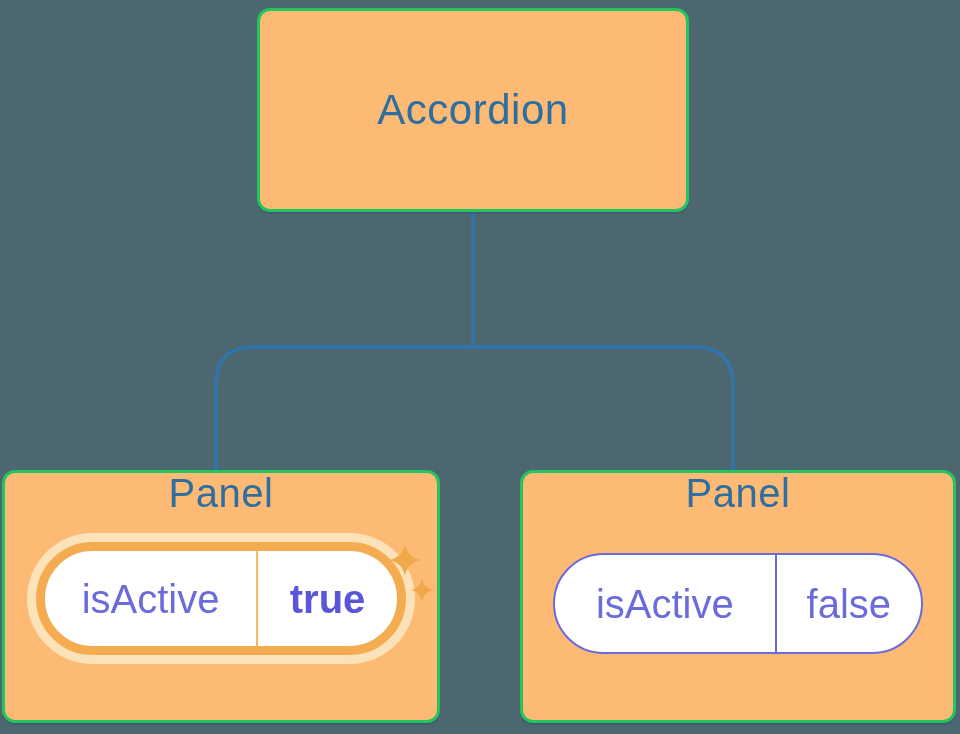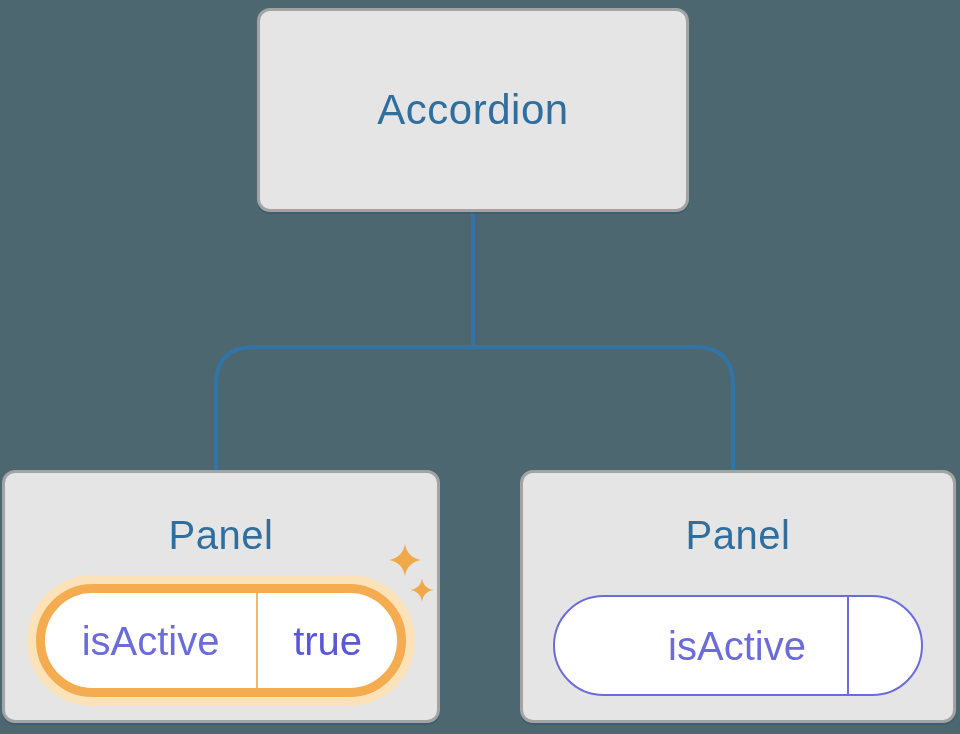--- a/index.html
+++ b/index.html
@@ -16,22 +16,22 @@
   }
   .connector-svg {
     position: absolute;
     inset: 0;
     width: 960px;
     height: 734px;
     pointer-events: none;
   }
   .node {
     position: absolute;
-    background: #e5e5e5;
-    border: 3px solid #a3a3a3;
+    background: #fdba74;
+    border: 3px solid #22c55e;
     border-radius: 13px;
     box-shadow: 0 2px 0 rgba(26, 70, 102, 0.28);
     box-sizing: border-box;
   }
   .node-root {
     left: 257px; top: 8px;
     width: 432px; height: 204px;
     display: flex; align-items: center; justify-content: center;
   }
   .node-label {
@@ -43,21 +43,20 @@
   .node-panel {
     top: 470px;
     width: 438px; height: 253px;
     display: flex;
     flex-direction: column;
     align-items: center;
   }
   .node-panel.left  { left: 2px; }
   .node-panel.right { left: 520px; width: 436px; }
   .panel-title {
-    margin-top: 42px;
     color: #2F6F9F;
     font-size: 40px;
     font-weight: 500;
     line-height: 1;
     letter-spacing: 0.5px;
   }
   .pill {
     display: flex;
     box-sizing: border-box;
     background: #ffffff;
@@ -80,21 +79,21 @@
     display: flex;
     align-items: center;
     justify-content: center;
     font-size: 40px;
     line-height: 1;
   }
   .pill-key { flex: 0 0 60%; color: #6B6BDC; }
   .pill-val { flex: 1 1 auto; }
   .pill-active .pill-key { border-right: 2px solid #F3B969; }
   .pill-inactive .pill-key { border-right: 2px solid #6B6BDC; }
-  .pill-active .pill-val { color: #5A56D9; font-weight: 400; }
+  .pill-active .pill-val { color: #5A56D9; font-weight: 700; }
   .pill-inactive .pill-val { color: #6B6BDC; font-weight: 400; }
   .sparkles {
     position: absolute;
     left: 383px; top: 70px;
     width: 52px; height: 62px;
     pointer-events: none;
   }
 </style>
 </head>
 <body>
@@ -119,16 +118,17 @@
     <svg class="sparkles" viewBox="0 0 52 62" xmlns="http://www.w3.org/2000/svg" aria-hidden="true">
       <path fill="#F0A848" transform="translate(1,1) scale(1.333)" d="M12 0C13.2 6.8 17.2 10.8 24 12C17.2 13.2 13.2 17.2 12 24C10.8 17.2 6.8 13.2 0 12C6.8 10.8 10.8 6.8 12 0Z"></path>
       <path fill="#F0A848" transform="translate(22.5,35.5) scale(0.958)" d="M12 0C13.2 6.8 17.2 10.8 24 12C17.2 13.2 13.2 17.2 12 24C10.8 17.2 6.8 13.2 0 12C6.8 10.8 10.8 6.8 12 0Z"></path>
     </svg>
   </div>
 
   <div class="node node-panel right">
     <div class="panel-title">Panel</div>
     <div class="pill pill-inactive">
       <div class="pill-cell pill-key">isActive</div>
+      <div class="pill-cell pill-val">false</div>
     </div>
   </div>
 
 </div>
 
 </body></html>

